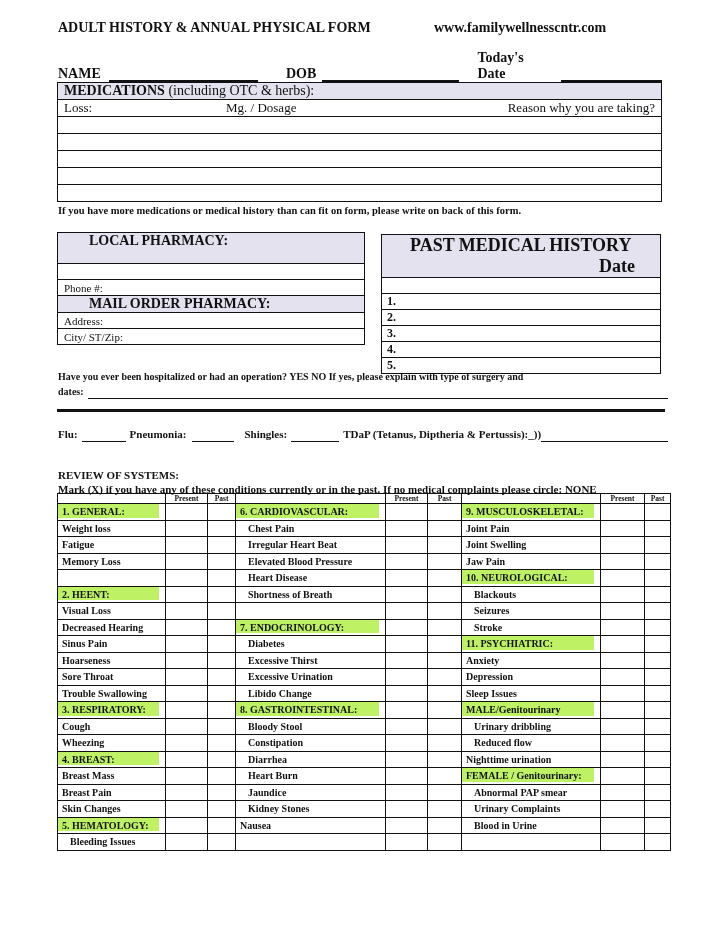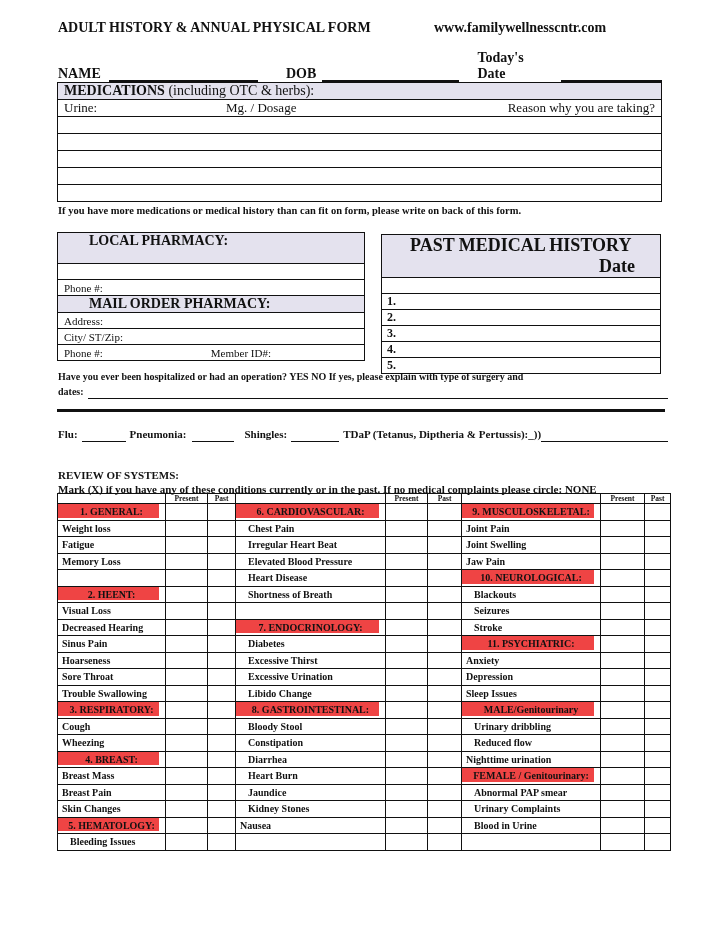--- a/index.html
+++ b/index.html
@@ -21,21 +21,21 @@
   .pmh { left:381px; top:234px; width:280px; }
   .pmh td { border:1.5px solid #111; padding:0 5px; font-size:12px; font-weight:bold; height:15px; }
   .pmh .h { background:#e4e2ee; font-size:18px; height:28px; vertical-align:bottom;padding-left:28px; }
   .hosp { left:58px; top:369px; width:610px; font-size:10px; font-weight:bold; line-height:15px; }
   .hr { left:57px; top:409px; width:608px; height:3px; background:#111; }
   .imm { left:58px; top:427px; width:610px; font-size:11px; font-weight:bold; line-height:15px; }
   .ros-t { left:58px; top:468px; font-size:11px; font-weight:bold; line-height:14px; }
   .ros { left:57px; top:493px; width:613px; table-layout:fixed; }
   .ros td { border:1.5px solid #111; padding:0 4px; font-size:10px; font-weight:bold; height:15.5px; white-space:nowrap; overflow:hidden; }
   .ros .ph { font-size:7.5px; text-align:center; height:9px; }
-  .ros .sec { background:#ef4444; background-clip:padding-box; box-shadow: inset -6px 0 0 #fff, inset 0 -2px 0 #fff; text-align: center; }
+  .ros .sec { background:#bef264; background-clip:padding-box; box-shadow: inset -6px 0 0 #fff, inset 0 -2px 0 #fff; }
   .ind { padding-left:12px !important; }
 </style>
 </head>
 <body>
 
 <div class="abs title">ADULT  HISTORY &amp; ANNUAL PHYSICAL FORM</div>
 <div class="abs url">www.familywellnesscntr.com</div>
 
 <div class="abs idrow">
   <span>NAME</span>
@@ -45,21 +45,21 @@
   <span>Today's Date</span>
   <span class="line" style="width:102px;margin-left:6px"></span>
 </div>
 
 <table class="abs med">
   <tbody>
       <tr>
         <td colspan="3" class="hdr"><span>MEDICATIONS</span><span style="font-weight:normal"> (including OTC &amp; herbs):</span></td>
       </tr>
   <tr>
-    <td style="border-right:none;width:150px">Urine:</td>
+    <td style="border-right:none;width:150px">Loss:</td>
     <td style="border-left:none;border-right:none;width:200px">Mg. / Dosage</td>
     <td style="border-left:none;text-align:right">Reason why you are taking?</td>
   </tr>
   </tbody>
     <tbody id="med-rows">
       <tr>
         <td colspan="3" style="height:16px"></td>
       </tr>
       <tr>
         <td colspan="3" style="height:16px"></td>
@@ -89,23 +89,20 @@
         <td>Phone #:</td>
       </tr>
   <tr>
         <td class="h">MAIL ORDER PHARMACY:</td>
       </tr>
   <tr>
         <td>Address:</td>
       </tr>
   <tr>
         <td>City/ ST/Zip:</td>
-      </tr>
-  <tr>
-        <td><span>Phone #:</span><span style="margin-left:108px">Member ID#:</span></td>
       </tr>
 </tbody>
   </table>
 
 <table class="abs pmh">
   <tbody>
       <tr>
         <td class="h"><span>PAST MEDICAL HISTORY</span><span style="float:right;margin-right:20px">Date</span></td>
       </tr>
   <tr>

